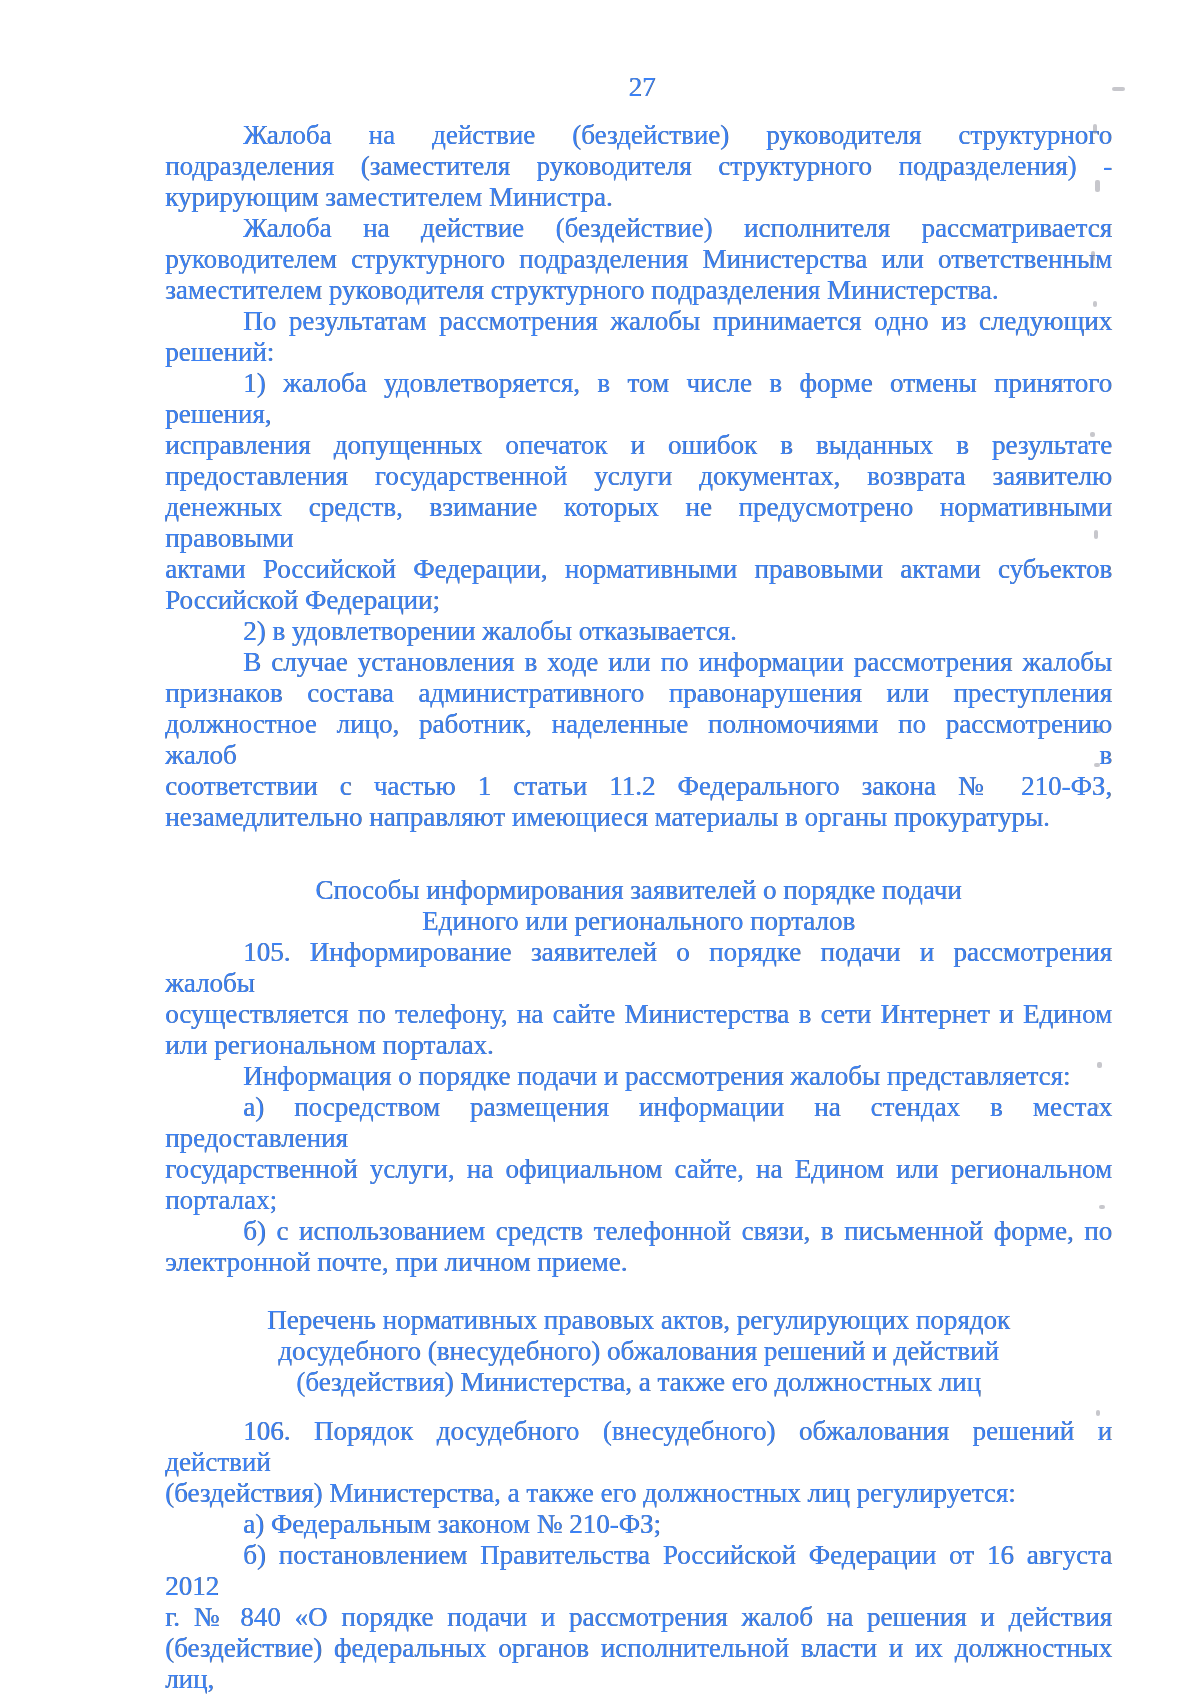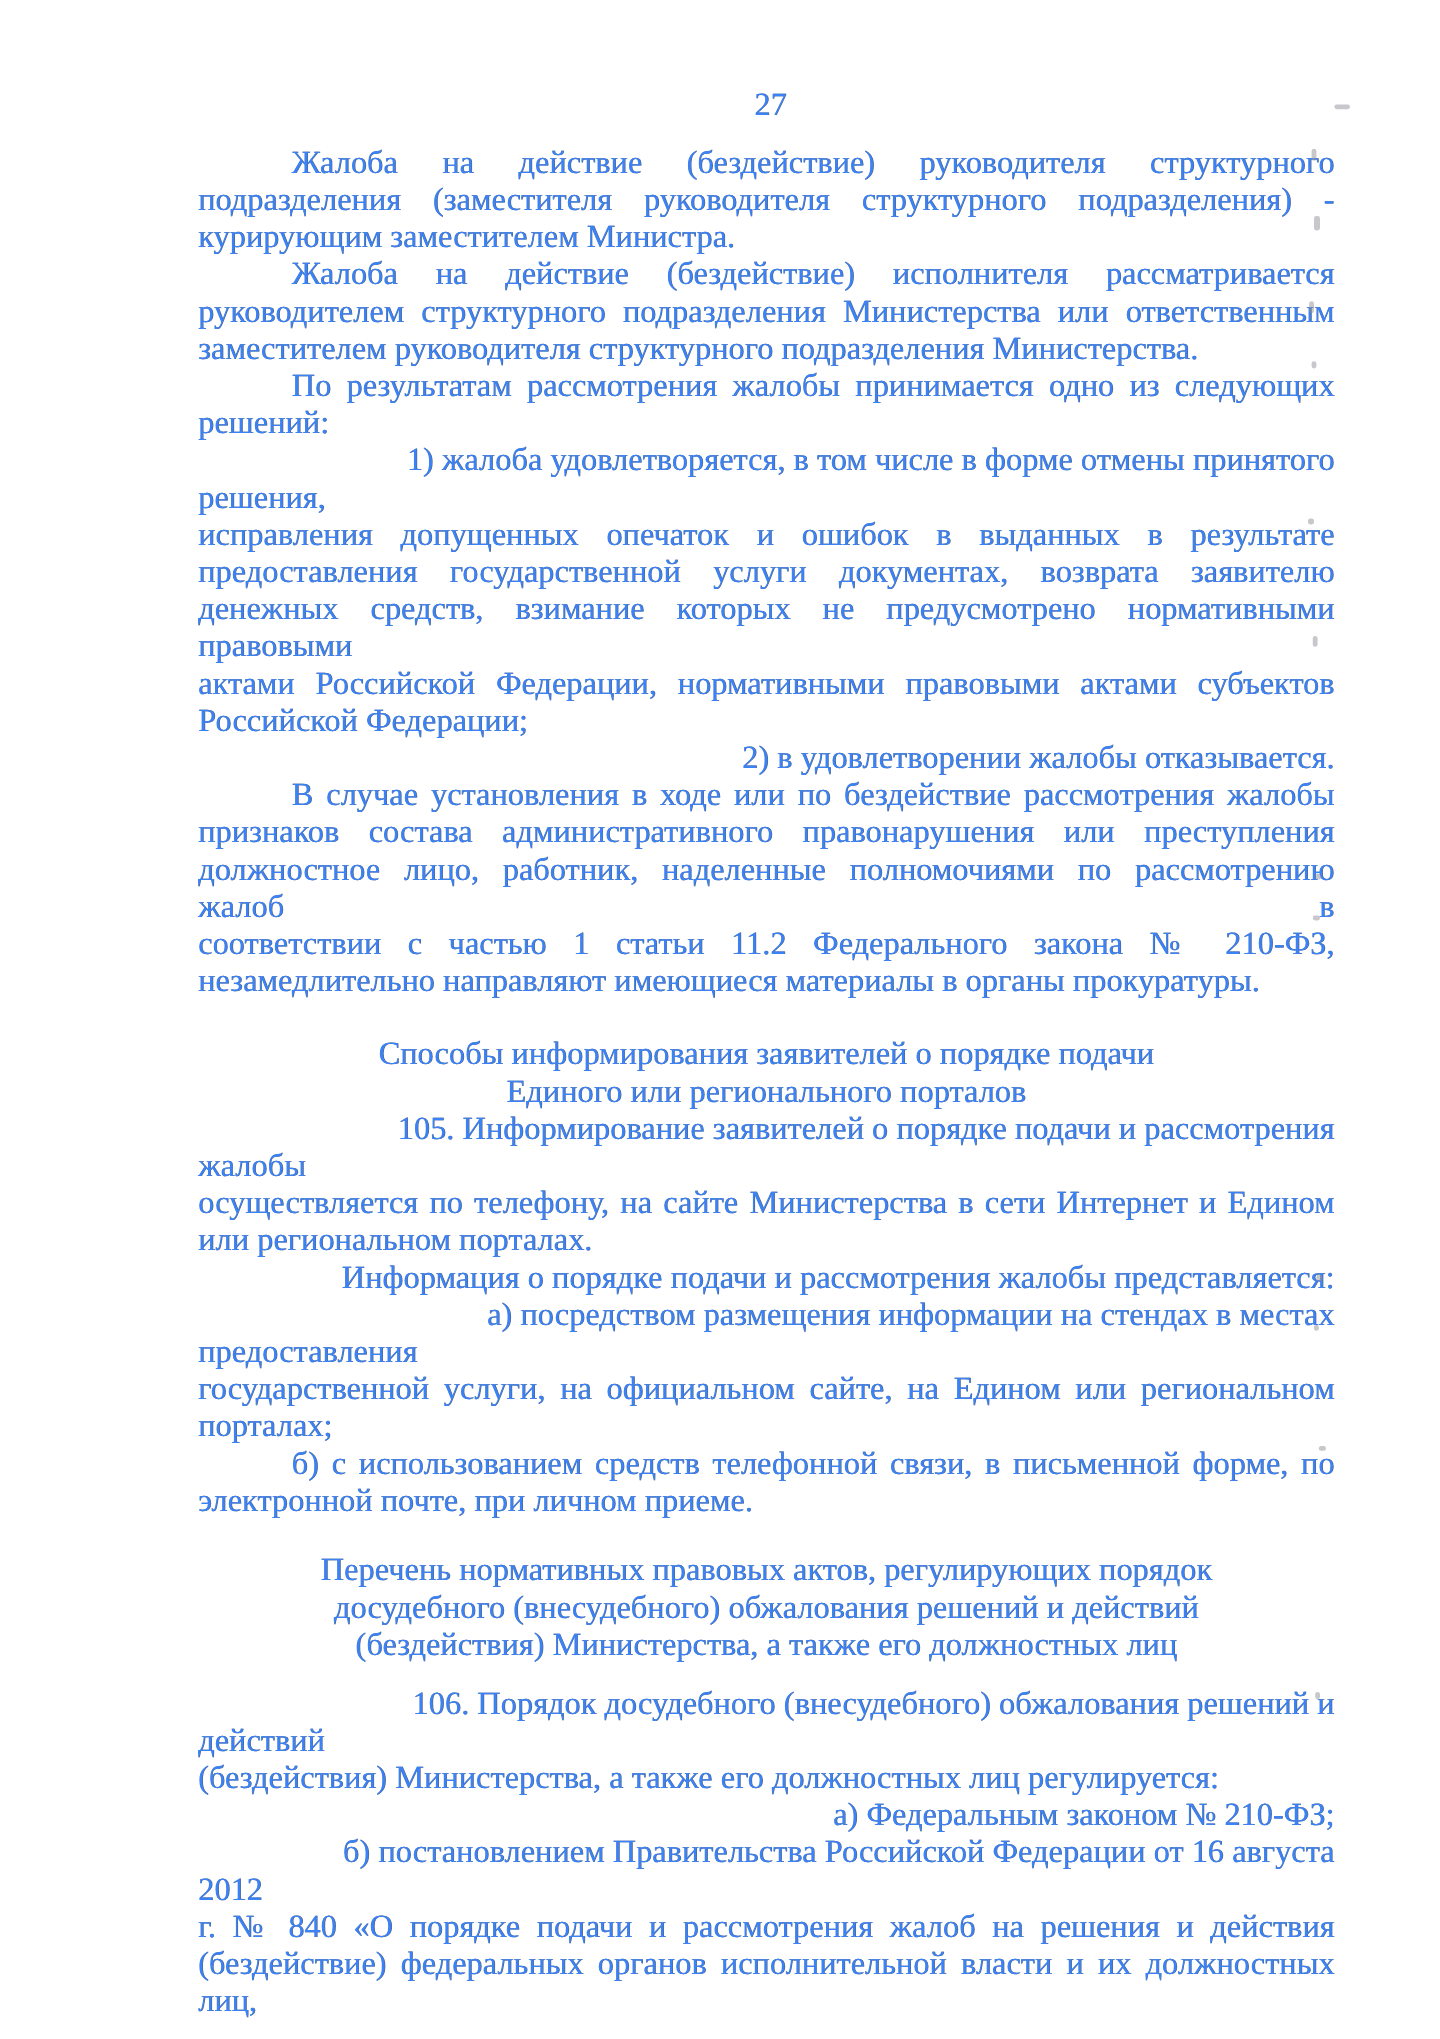--- a/index.html
+++ b/index.html
@@ -30,23 +30,23 @@
   }
   .content {
     position: absolute;
     left: 165px;
     top: 120px;
     width: 947px;
   }
   .block { margin: 0; }
   .ln { min-height: 31px; text-align: left; }
   .j   { text-align: justify; text-align-last: justify; }
-  .ind { text-indent: 78px; text-align: right; }
+  .ind { text-indent: 78px; }
   .heading .ln { text-align: center; text-align-last: center; }
-  .m-h1  { margin-top: 30px; }
+  .m-h1  { margin-top: 42px; }
   .m-105 { }
   .m-h2  { margin-top: 27px; }
   .m-106 { margin-top: 18px; }
   .speck {
     position: absolute;
     background: #8f8f99;
     border-radius: 2px;
     opacity: 0.5;
   }
 </style>
@@ -83,21 +83,21 @@
       <div class="ln j">денежных средств, взимание которых не предусмотрено нормативными правовыми</div>
       <div class="ln j">актами Российской Федерации, нормативными правовыми актами субъектов</div>
       <div class="ln">Российской Федерации;</div>
     </div>
 
     <div class="block">
       <div class="ln ind">2) в удовлетворении жалобы отказывается.</div>
     </div>
 
     <div class="block">
-      <div class="ln j ind">В случае установления в ходе или по бездействие рассмотрения жалобы</div>
+      <div class="ln j ind">В случае установления в ходе или по информации рассмотрения жалобы</div>
       <div class="ln j">признаков состава административного правонарушения или преступления</div>
       <div class="ln j">должностное лицо, работник, наделенные полномочиями по рассмотрению жалоб в</div>
       <div class="ln j">соответствии с частью 1 статьи 11.2 Федерального закона № 210-ФЗ,</div>
       <div class="ln">незамедлительно направляют имеющиеся материалы в органы прокуратуры.</div>
     </div>
 
     <div class="block heading m-h1">
       <div class="ln">Способы информирования заявителей о порядке подачи</div>
       <div class="ln">Единого или регионального порталов</div>
     </div>

